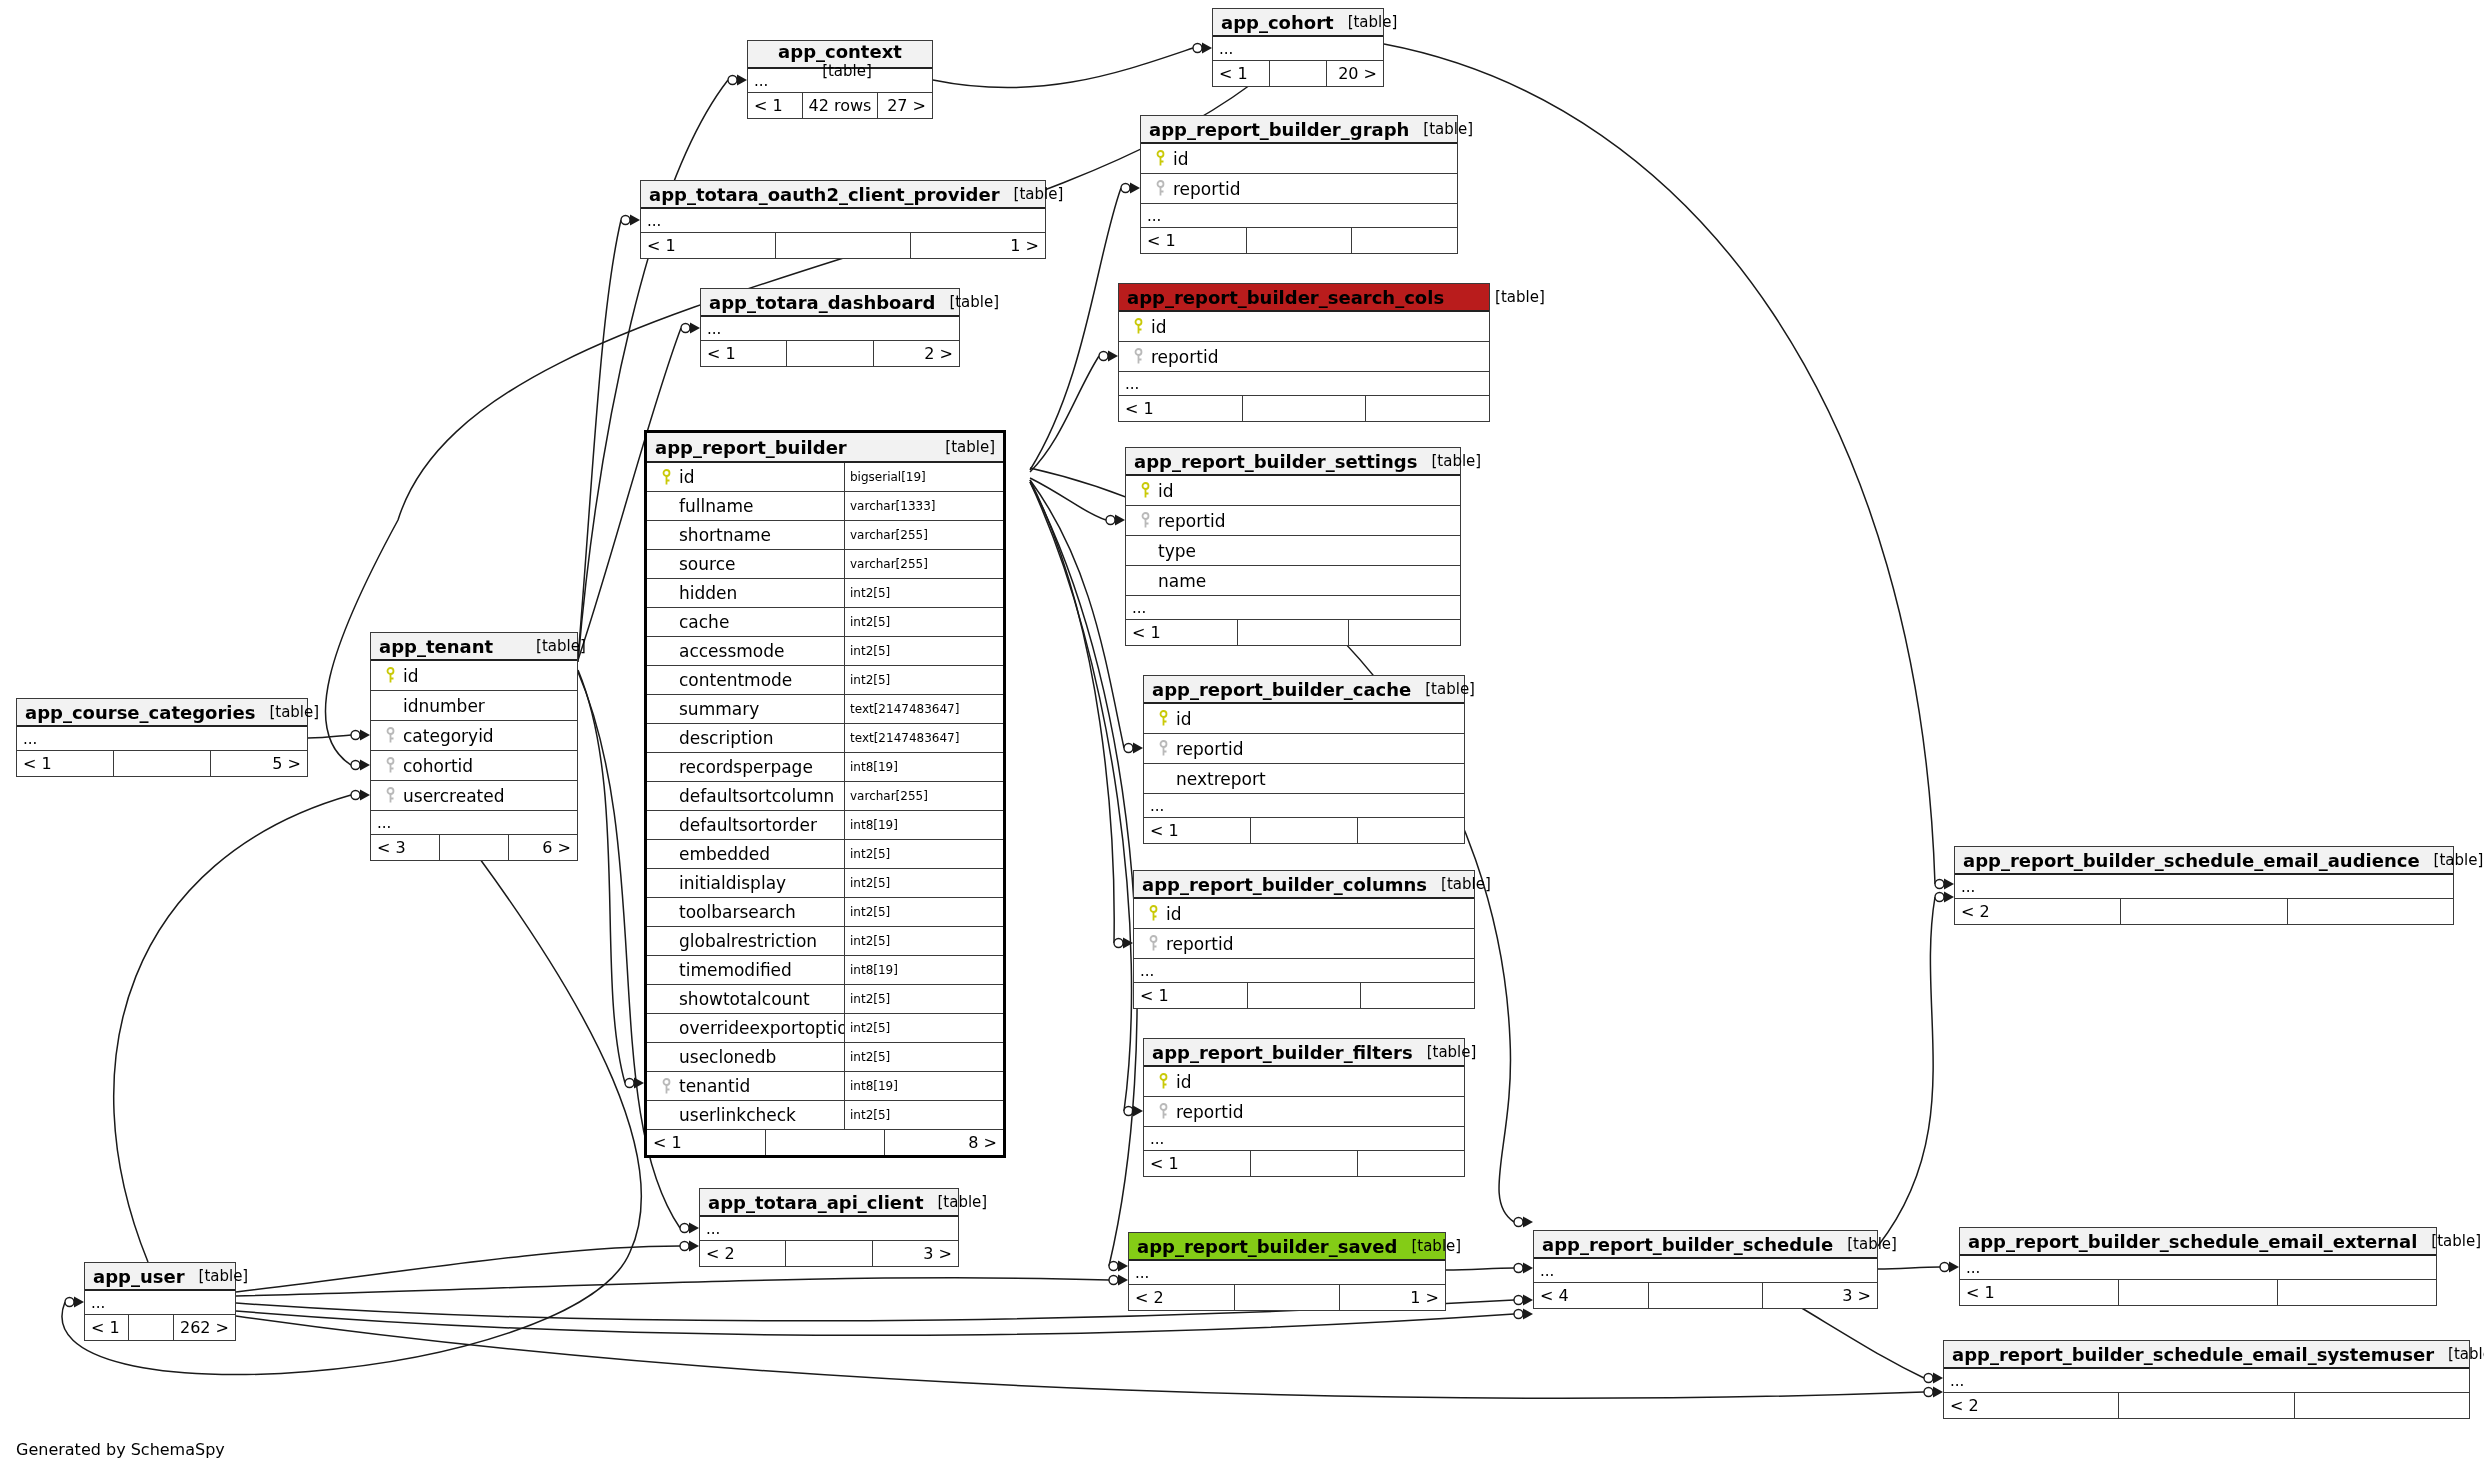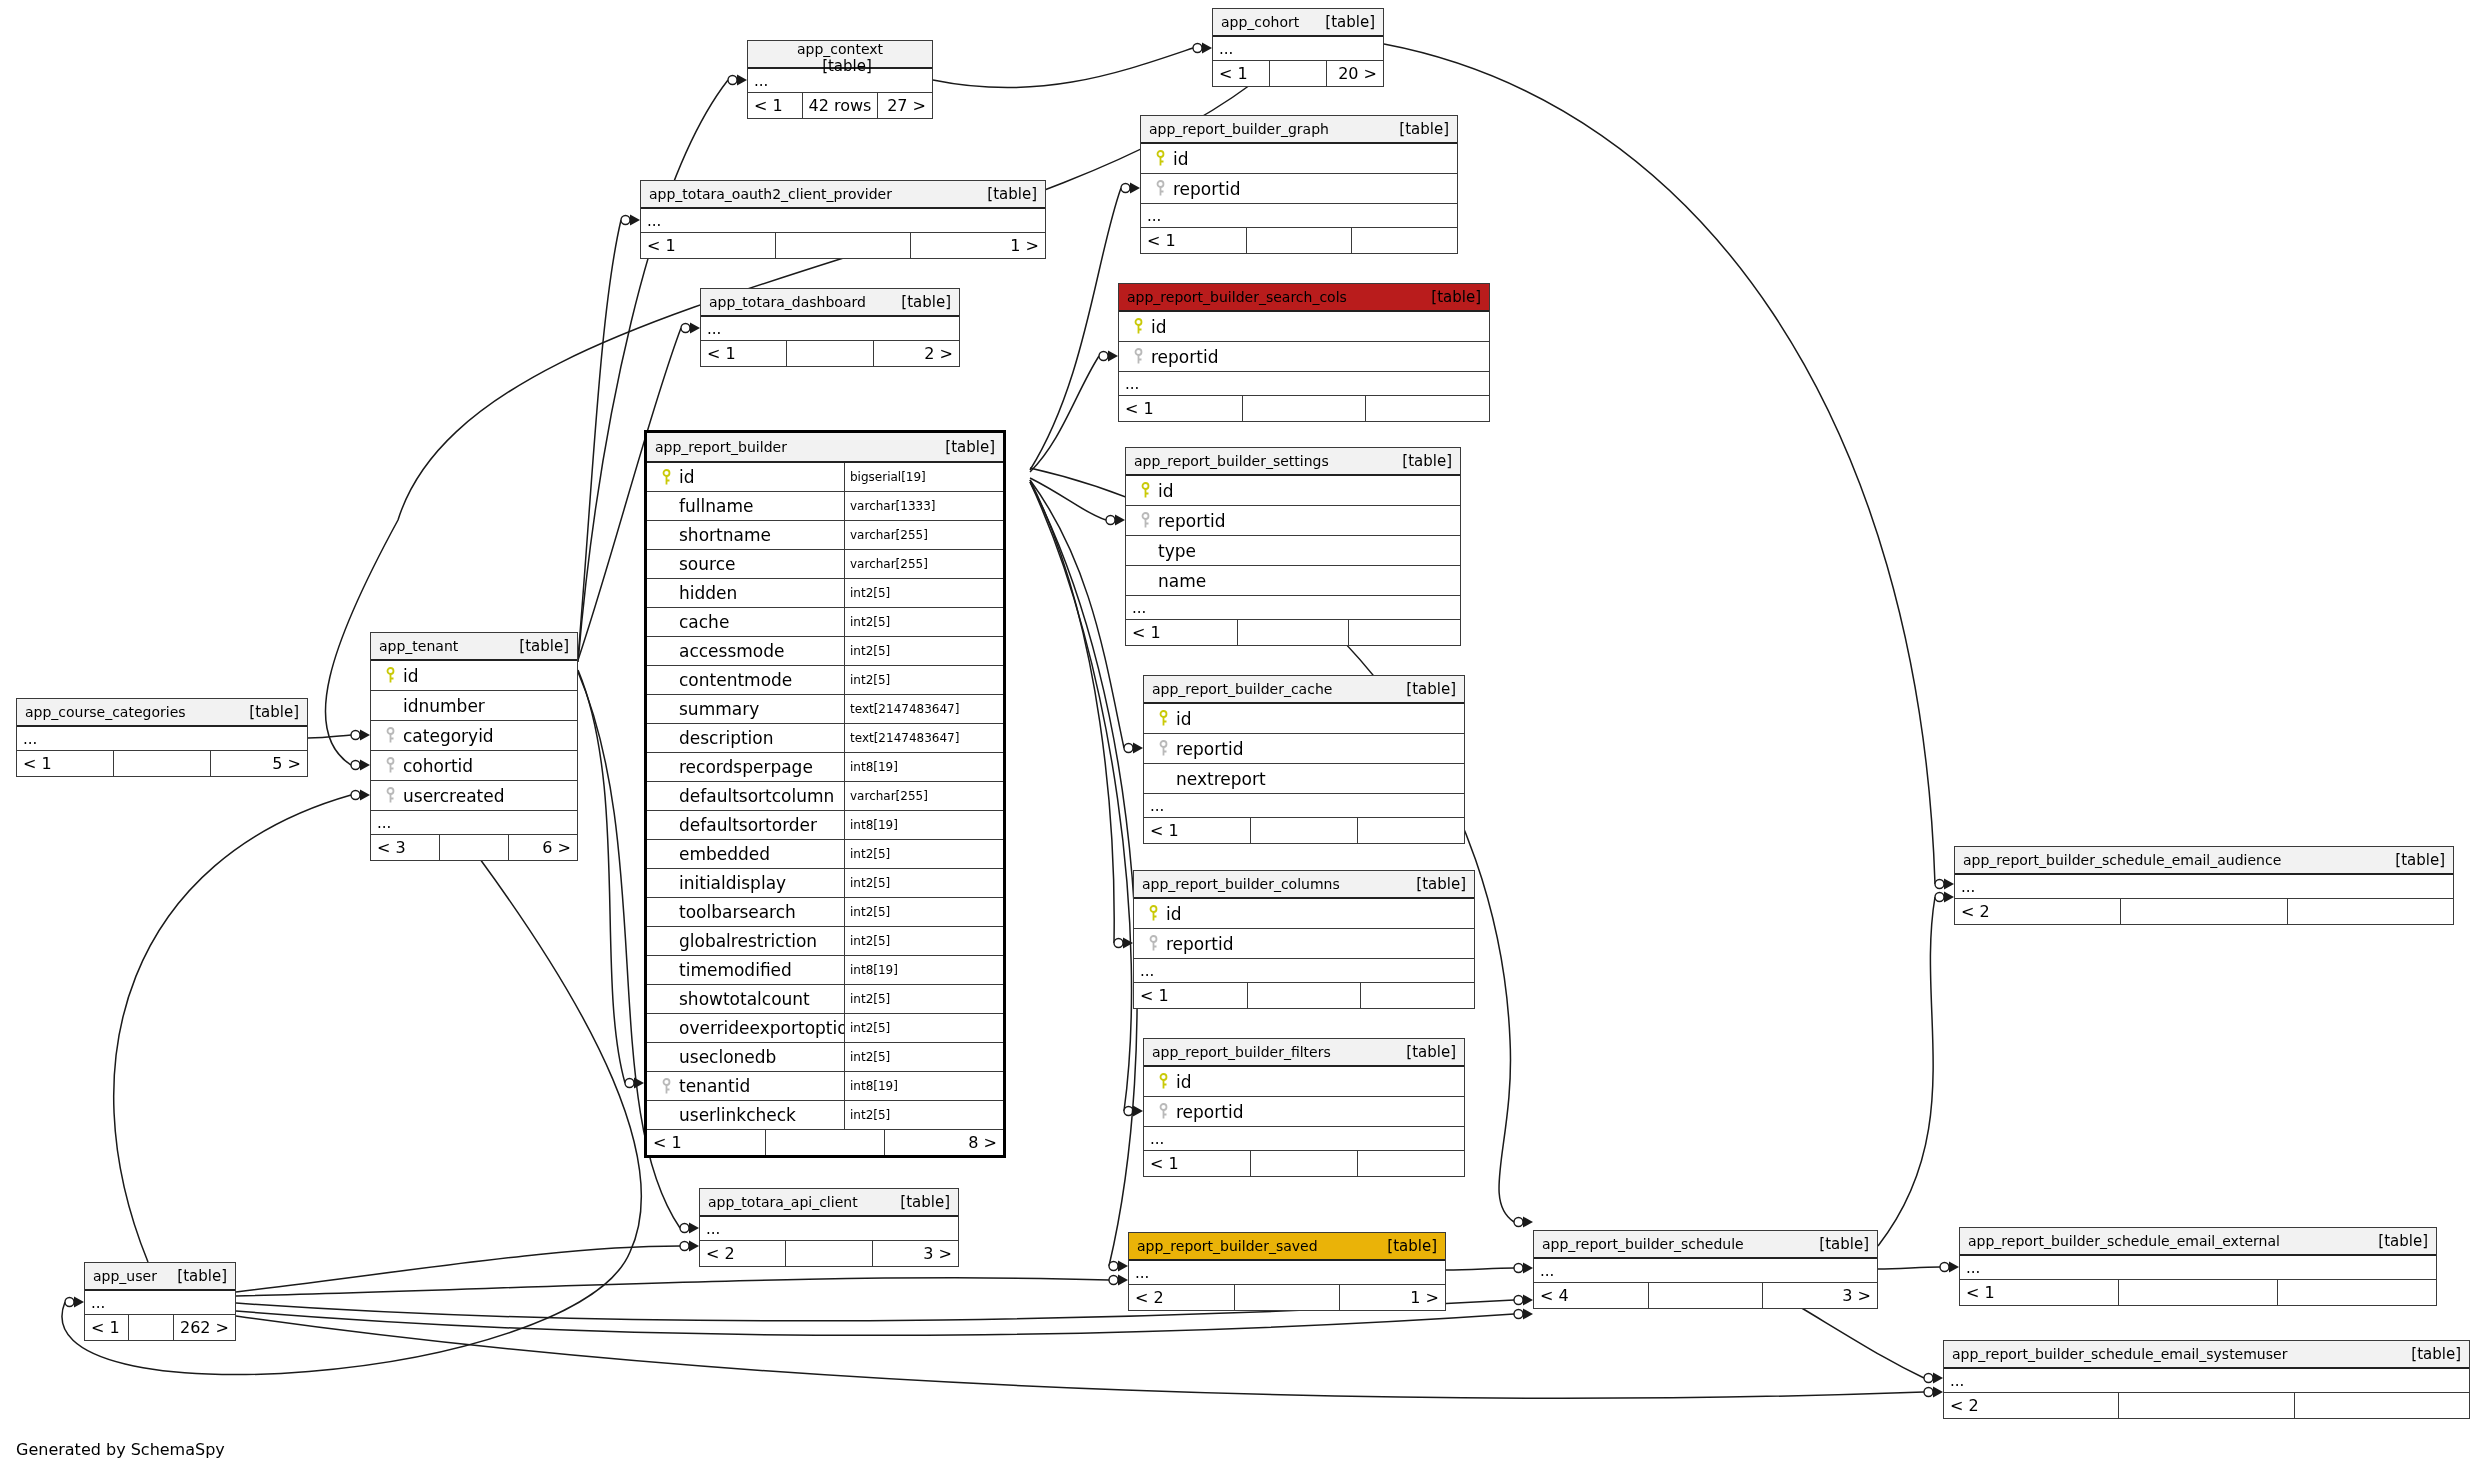--- a/index.html
+++ b/index.html
@@ -4,21 +4,21 @@
 <style>
   html,body{margin:0;padding:0;background:#ffffff;}
   #stage{position:relative;width:2484px;height:1468px;background:#ffffff;overflow:hidden;
          font-family:"DejaVu Sans","Liberation Sans",sans-serif;color:#000;}
   #edges{position:absolute;left:0;top:0;width:2484px;height:1468px;}
   .etable{position:absolute;background:#fff;border:1px solid #3a3a3a;box-sizing:border-box;}
   .etable.main{border:3px solid #000;}
   .thead{background:#f2f2f2;border-bottom:2px solid #222;display:flex;justify-content:space-between;
          align-items:center;height:28px;padding:0 8px;box-sizing:border-box;}
   .main .thead{height:30px;}
-  .tname{font-weight:normal;font-size:14px;letter-spacing:0;white-space:nowrap;}
+  .tname{font-weight:bold;font-size:18px;letter-spacing:0;white-space:nowrap;}
   .tbadge{font-weight:normal;font-size:15px;margin-left:14px;white-space:nowrap;}
   .trow{display:flex;align-items:stretch;height:30px;border-bottom:1px solid #3a3a3a;box-sizing:border-box;}
   .main .trow{height:29px;}
   .cell-name{flex:1;display:flex;align-items:center;padding:0 6px;overflow:hidden;}
   .keyslot{width:26px;flex:none;display:flex;align-items:center;justify-content:center;}
   .cname{font-size:17px;white-space:nowrap;}
   .cell-type{width:148px;flex:none;border-left:1px solid #3a3a3a;display:flex;align-items:center;
              padding:0 5px;font-size:12px;white-space:nowrap;}
   .trow.ell{height:24px;align-items:center;padding:0 6px;font-size:15px;}
   .tfoot{display:flex;height:25px;box-sizing:border-box;}
@@ -720,21 +720,21 @@
         <span class="tbadge">[table]</span>
       </div>
       <div class="trow ell">...</div>
       <div class="tfoot">
         <span class="fcell">&lt; 2</span>
         <span class="fcell mid"></span>
         <span class="fcell">3 &gt;</span>
       </div>
     </div>
     <div class="etable" style="left: 1128px; top: 1232px; width: 318px;">
-      <div class="thead" style="background: #eab308;">
+      <div class="thead" style="background: #84cc16;">
         <span class="tname">app_report_builder_saved</span>
         <span class="tbadge">[table]</span>
       </div>
       <div class="trow ell">...</div>
       <div class="tfoot">
         <span class="fcell">&lt; 2</span>
         <span class="fcell mid"></span>
         <span class="fcell">1 &gt;</span>
       </div>
     </div>

